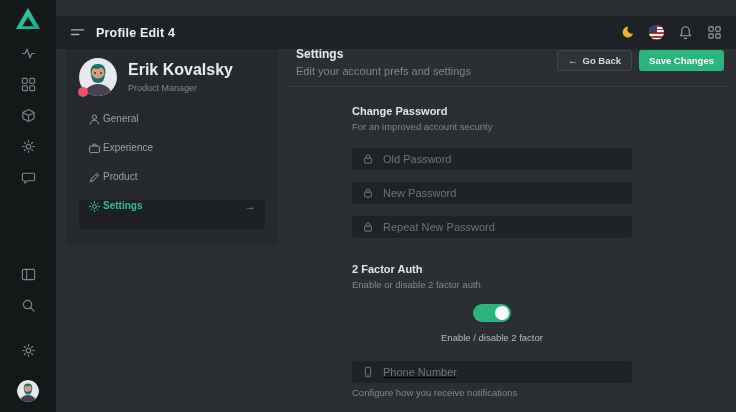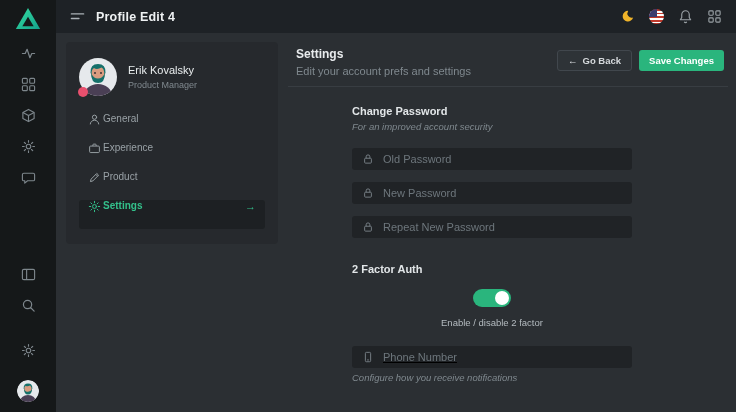--- a/index.html
+++ b/index.html
@@ -13,21 +13,21 @@
              padding:7px 0 10px; z-index:3; }
   .logo { margin-bottom:12px; cursor:pointer; }
   .rail-group { display:flex; flex-direction:column; align-items:center; gap:16px; }
   .rail-bottom { margin-top:auto; display:flex; flex-direction:column; align-items:center; gap:16px; }
   .ric { width:15px; height:15px; color:#7d868c; cursor:pointer; display:block; }
   .ric svg { width:100%; height:100%; display:block; }
   .mt-lg { margin-top:14px; }
   .mini-avatar { width:22px; height:22px; border-radius:50%; overflow:hidden; cursor:pointer; margin-top:6px; }
 
   
-  .topbar { position:absolute; left:56px; top:0; right:0; height:33px; background:#1e2226;
+  .topbar { position:absolute; left:56px; top:16px; right:0; height:33px; background:#1e2226;
             display:flex; align-items:center; padding:0 14px; z-index:2; }
   .hamburger { width:15px; height:15px; color:#aab1b6; cursor:pointer; margin-right:11px; }
   .hamburger svg { width:100%; height:100%; }
   .page-title { font-size:12.5px; font-weight:bold; color:#eef1f2; letter-spacing:.2px; }
   .top-right { margin-left:auto; display:flex; align-items:center; gap:14px; }
   .tic { width:15px; height:15px; color:#9aa1a6; cursor:pointer; }
   .tic svg { width:100%; height:100%; display:block; }
   .flag { width:15px; height:15px; border-radius:50%; overflow:hidden; position:relative; cursor:pointer;
           background:repeating-linear-gradient(180deg,#c0392b 0 1.8px,#ffffff 1.8px 3.6px); }
   .flag::after { content:""; position:absolute; left:0; top:0; width:7.5px; height:7.5px; background:#3c3b6e; }
@@ -36,21 +36,21 @@
   .main { position:absolute; left:56px; top:33px; right:0; bottom:0; background:#2b2f33; }
 
   
   .profile-card { position:absolute; left:10px; top:9px; width:212px; height:202px;
                   background:#26292d; border-radius:4px; padding:16px 13px; }
   .profile-head { display:flex; align-items:center; }
   .avatar-wrap { position:relative; width:38px; height:38px; flex:0 0 38px; }
   .avatar-wrap svg { display:block; }
   .avatar-badge { position:absolute; left:-1px; bottom:-1px; width:10px; height:10px;
                   border-radius:50%; background:#e8506e; }
-  .pname { font-size:11px; font-weight:normal; color:#e9edee; margin-left:11px; }
+  .pname { font-size:16px; font-weight:bold; color:#e9edee; margin-left:11px; }
   .prole { font-size:9px; color:#80898f; margin-left:11px; margin-top:4px; }
   .pmenu { list-style:none; margin-top:17px; }
   .pmenu li { display:flex; align-items:flex-start; gap:2px; height:29px; padding:0 9px;
               border-radius:3px; font-size:10px; color:#99a1a6; cursor:pointer; }
   .pmenu li .mic { width:13px; height:13px; flex:0 0 13px; }
   .pmenu li .mic svg { width:100%; height:100%; display:block; }
   .pmenu li.active { background:#1d2023; color:#33c08b; font-weight:bold; }
   .row-arrow { margin-left:auto; font-size:11px; color:#33c08b; }
 
   
@@ -60,21 +60,21 @@
   .panel-title { font-size:12px; font-weight:bold; color:#e8ebed; }
   .panel-sub { font-size:11px; color:#7f888e; margin-top:4px; }
   .header-btns { display:flex; gap:7px; margin-top:3px; }
   .btn { height:21px; padding:0 10px; font-size:9.5px; font-weight:bold; border-radius:3px;
          cursor:pointer; font-family:"Liberation Sans", sans-serif; display:flex; align-items:center; gap:5px; }
   .btn-back { background:#2e3337; border:1px solid #41474d; color:#d6dadd; }
   .btn-save { background:#2ab57d; border:none; color:#ffffff; }
 
   .form { margin:18px 0 0 64px; width:280px; }
   .form h3 { font-size:11px; font-weight:bold; color:#e2e6e8; }
-  .form .sub { font-size:9.5px; color:#7f888e; margin-top:4px;font-style:italic; }
+  .form .sub { font-size:9.5px; color:#7f888e; margin-top:4px; }
   .sec-gap { margin-top:25px; }
   .field { margin-top:12px; height:22px; background:#202326; border-radius:3px;
            display:flex; align-items:center; padding:0 10px; gap:9px; }
   .field.first { margin-top:16px; }
   .field.phone { margin-top:18px;text-decoration:underline; }
   .fic { width:12px; height:12px; color:#7d868c; flex:0 0 12px; }
   .fic svg { width:100%; height:100%; display:block; }
   .field input { flex:1; background:transparent; border:none; outline:none; color:#cfd4d7;
                  font-size:11px; font-family:"Liberation Sans", sans-serif; }
   .field input::placeholder { color:#6d767c; }
@@ -319,20 +319,21 @@
           <span class="fic">
             <svg viewBox="0 0 16 16" fill="none" stroke="currentColor" stroke-width="1.2">
                 <rect x="3.5" y="7" width="9" height="6.5" rx="1.2"></rect>
                 <path d="M5.5 7V5a2.5 2.5 0 0 1 5 0v2"></path>
               </svg>
           </span>
           <input type="password" placeholder="Repeat New Password" style="">
         </div>
 
         <h3 class="sec-gap">2 Factor Auth</h3>
+        <p class="sub">Enable or disable 2 factor auth</p>
 
         <div class="toggle-row">
           <div class="toggle">
             <div class="knob"></div>
           </div>
           <span class="toggle-label">Enable / disable 2 factor</span>
         </div>
 
         <div class="field phone">
           <span class="fic">

